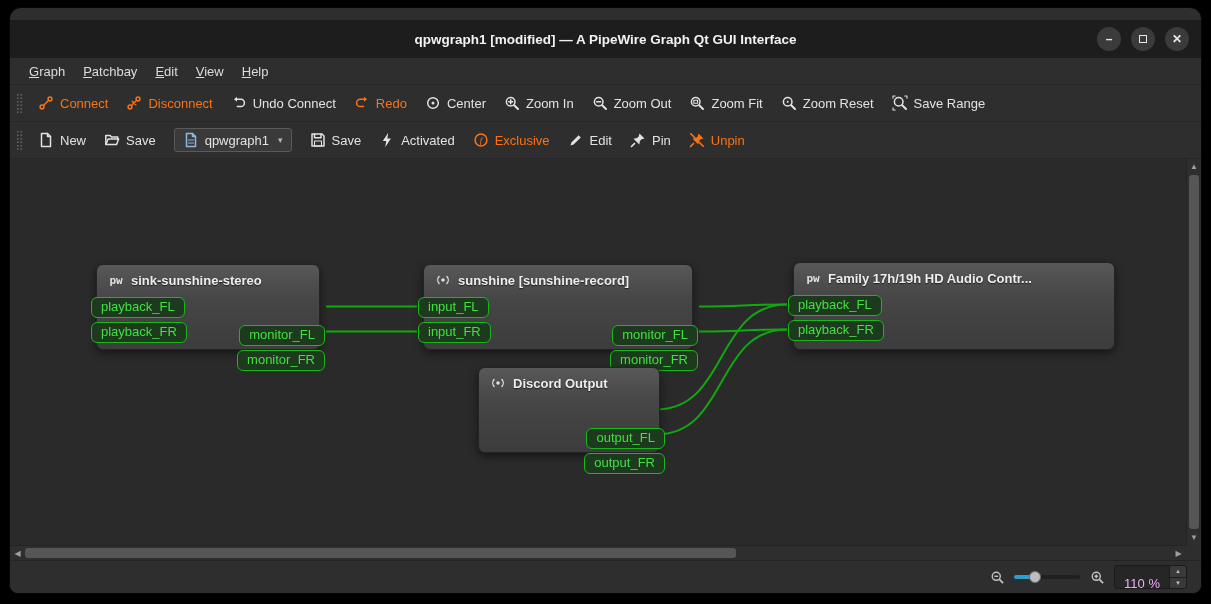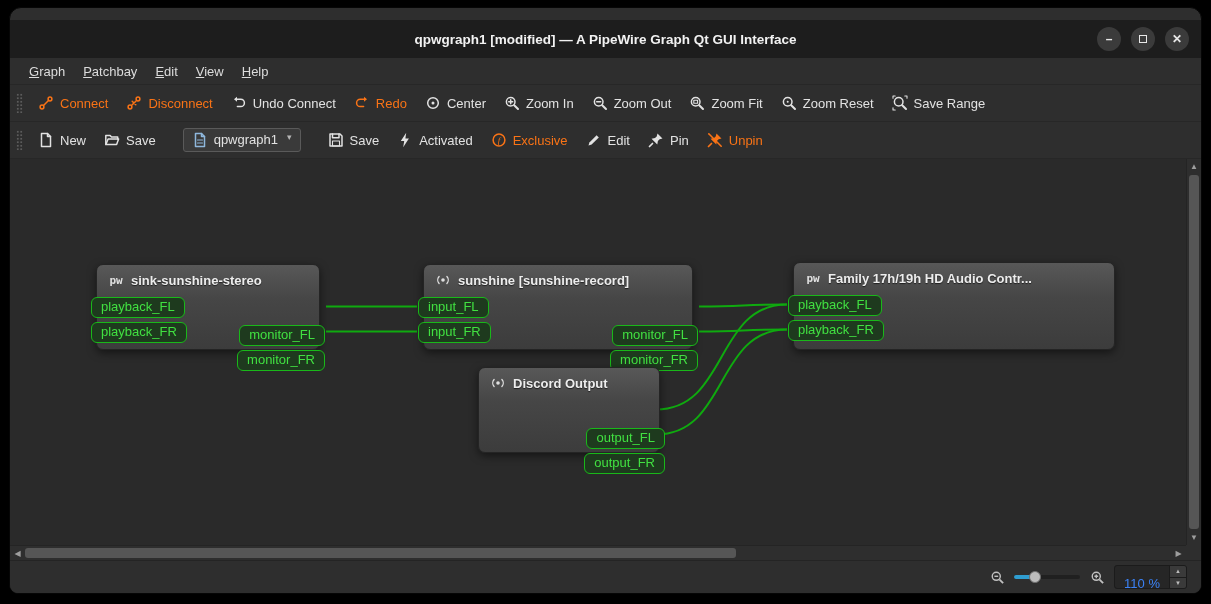--- a/index.html
+++ b/index.html
@@ -20,22 +20,22 @@
   .menu-item{padding:4px 9px;border-radius:3px;}
   
   .toolbar{height:37px;background:#2e2e2e;display:flex;align-items:center;padding:0 3px;
     border-bottom:1px solid #272727;flex:0 0 auto;}
   .tb-handle{width:7px;height:20px;margin:0 6px 0 3px;
     background-image:radial-gradient(#5c5c5c 1px, transparent 1.1px);background-size:3.5px 3.5px;}
   .tb-btn{display:flex;align-items:center;gap:6px;padding:5px 9px;color:#e2e2e2;font-size:13px;border-radius:3px;}
   .tb-btn.disabled{color:#f97316;}
   .tb-icon{width:16px;height:16px;display:flex;align-items:center;justify-content:center;}
   .tb-icon svg{display:block;}
-  .tb-combo{display:flex;align-items:flex-start;gap:6px;padding:3px 8px;border:1px solid #5a5a5a;
-    background:#3a3a3a;border-radius:3px;color:#e2e2e2;font-size:13px;margin:0 18px;}
+  .tb-combo{display:flex;align-items:center;gap:6px;padding:3px 8px;border:1px solid #5a5a5a;
+    background:#3a3a3a;border-radius:3px;color:#e2e2e2;font-size:13px;margin:0 9px;}
   .tb-combo .tb-icon{color:#8fb8dd;}
   .combo-arrow{font-size:9px;color:#b5b5b5;margin-left:3px;}
   
   .canvas-wrap{flex:1;position:relative;background:#2a2a2a;}
   .graph-area{position:absolute;left:0;top:0;right:15px;bottom:15px;overflow:hidden;}
   svg.connections{position:absolute;left:0;top:0;width:100%;height:100%;z-index:1;}
   .node{position:absolute;z-index:2;border-radius:7px;border:1px solid #242424;
     background:linear-gradient(180deg,#585858 0%,#464646 40%,#3c3c3c 100%);
     box-shadow:0 3px 8px rgba(0,0,0,.5);}
   .node-header{height:30px;display:flex;align-items:center;gap:7px;padding:0 11px;}
@@ -61,21 +61,21 @@
   .hthumb{width:62%;margin:2px 0;background:#565656;border-radius:3px;}
   
   .statusbar{height:33px;background:#2e2e2e;border-top:1px solid #242424;display:flex;
     align-items:center;justify-content:flex-end;padding:0 14px;gap:9px;color:#c8c8c8;flex:0 0 auto;}
   .zoom-slider{width:66px;height:4px;background:#202020;border-radius:2px;position:relative;}
   .zoom-fill{position:absolute;left:0;top:0;bottom:0;width:32%;background:#2f9dd0;border-radius:2px;}
   .zoom-handle{position:absolute;left:32%;top:50%;transform:translate(-50%,-50%);width:12px;height:12px;
     border-radius:50%;background:#bdbdbd;border:1px solid #6f6f6f;}
   .zoom-spin{display:flex;align-items:stretch;border:1px solid #1b1b1b;background:#262626;
     border-radius:3px;height:24px;overflow:hidden;}
-  .zoom-value{padding:0 9px;display:flex;align-items:center;font-size:13px;color:#3b82f6;margin-top:12px;}
+  .zoom-value{padding:0 9px;display:flex;align-items:center;font-size:13px;color:#f0abfc;margin-top:12px;}
   .spin-arrows{display:flex;flex-direction:column;border-left:1px solid #1b1b1b;width:17px;}
   .spin-up,.spin-down{flex:1;display:flex;align-items:center;justify-content:center;font-size:6px;
     color:#bdbdbd;background:#3a3a3a;}
   .spin-up{border-bottom:1px solid #1b1b1b;}
 </style>
 </head>
 <body>
 
 <div class="window">
 

